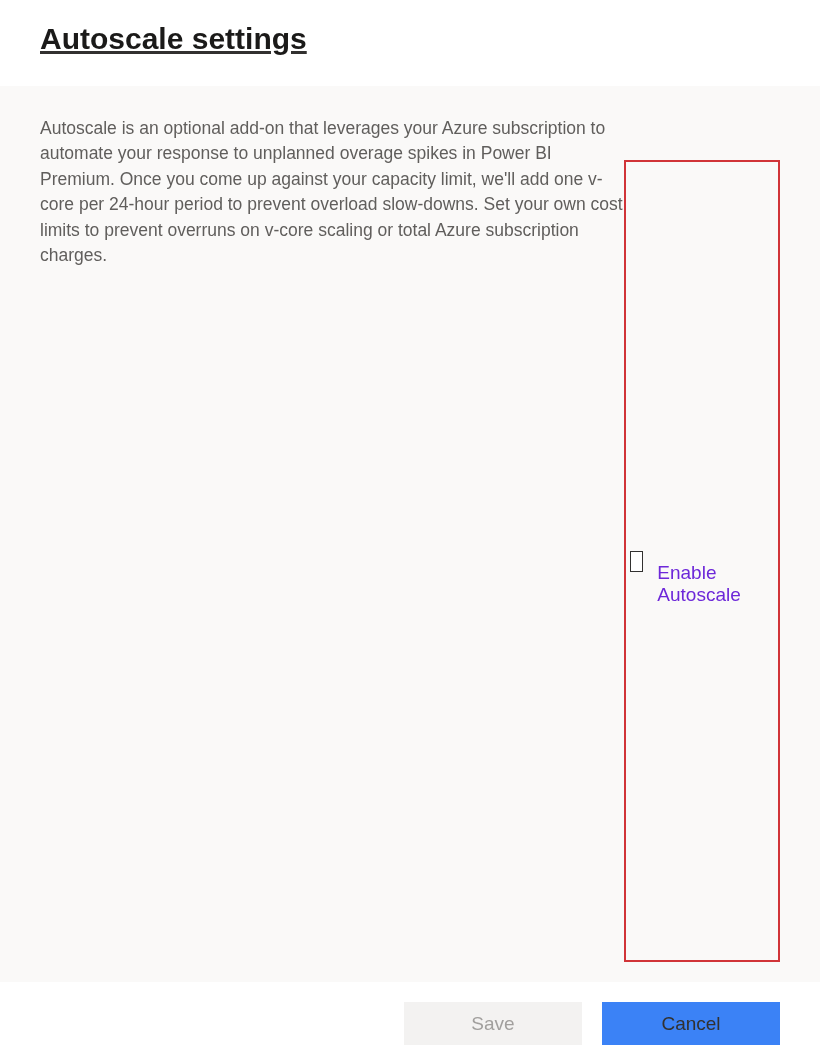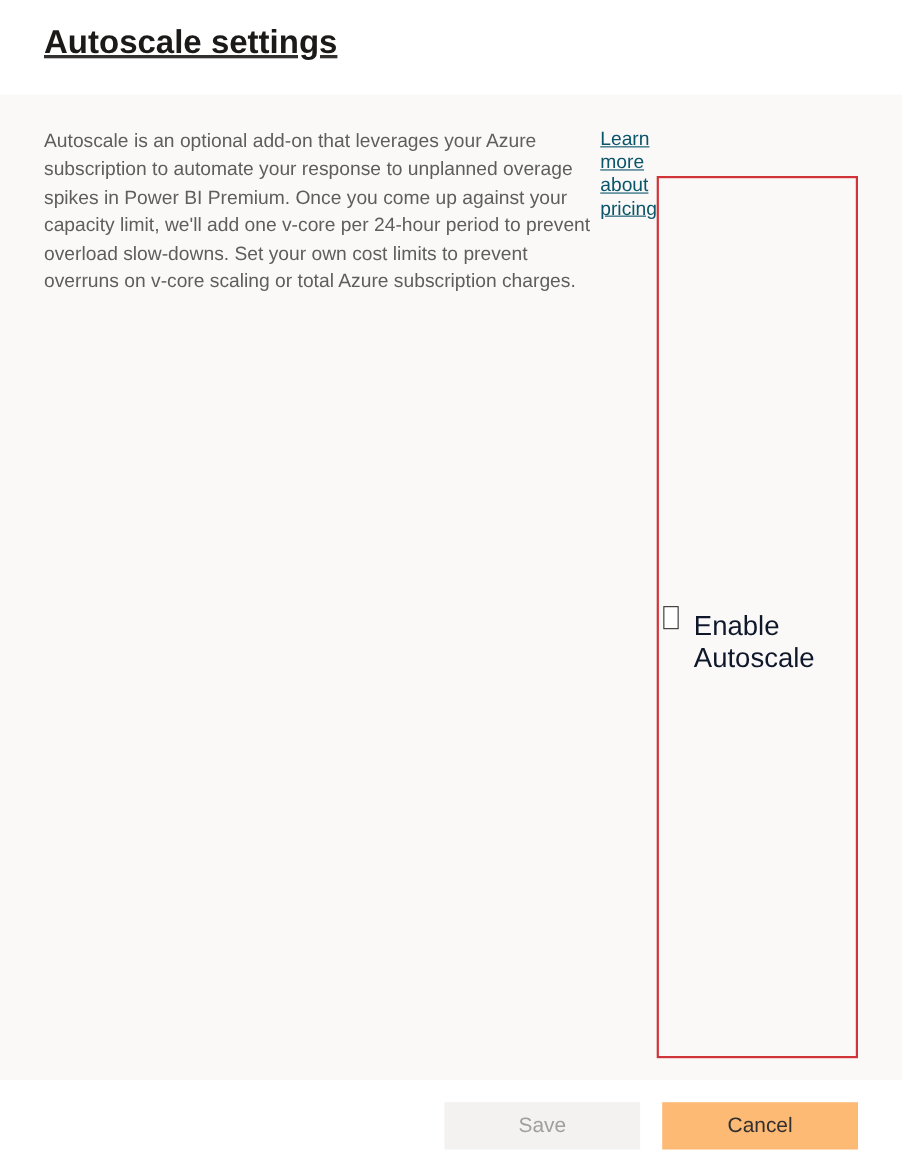--- a/index.html
+++ b/index.html
@@ -59,22 +59,22 @@
       height: 21px;
       border: 1.5px solid #323130;
       background: #ffffff;
       cursor: pointer;
       appearance: none;
       -webkit-appearance: none;
       display: inline-block;
       vertical-align: middle;
     }
     .checkbox-label {
-      font-size: 25px;
-      color: #0f172a;
+      font-size: 19px;
+      color: #6d28d9;
       margin-left: 14px;
       vertical-align: middle;
       margin-top: 46px;
     }
     .footer {
       background: #ffffff;
       padding: 20px 40px 18px 40px;
       display: flex;
       justify-content: flex-end;
       gap: 20px;
@@ -88,34 +88,33 @@
       cursor: pointer;
       display: flex;
       align-items: center;
       justify-content: center;
     }
     .btn-save {
       background: #f3f2f1;
       color: #a19f9d;
     }
     .btn-cancel {
-      background: #fdba74;
+      background: #3b82f6;
       color: #323130;
     }
   </style>
 </head>
 <body>
 
 <div class="header">
   <h1 class="page-title">Autoscale settings</h1>
 </div>
 
 <div class="content">
   <p class="description">Autoscale is an optional add-on that leverages your Azure subscription to automate your response to unplanned overage spikes in Power BI Premium. Once you come up against your capacity limit, we'll add one v-core per 24-hour period to prevent overload slow-downs. Set your own cost limits to prevent overruns on v-core scaling or total Azure subscription charges.</p>
-  <a class="learn-more">Learn more about pricing</a>
 
   <div class="checkbox-highlight">
     <input type="checkbox" class="checkbox-input" style="">
     <span class="checkbox-label">Enable Autoscale</span>
   </div>
 </div>
 
 <div class="footer">
   <button class="btn btn-save">Save</button>
   <button class="btn btn-cancel">Cancel</button>

